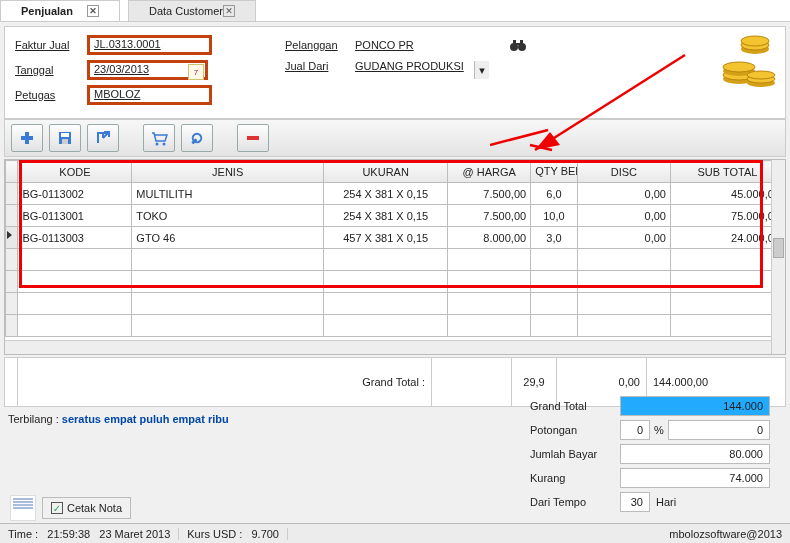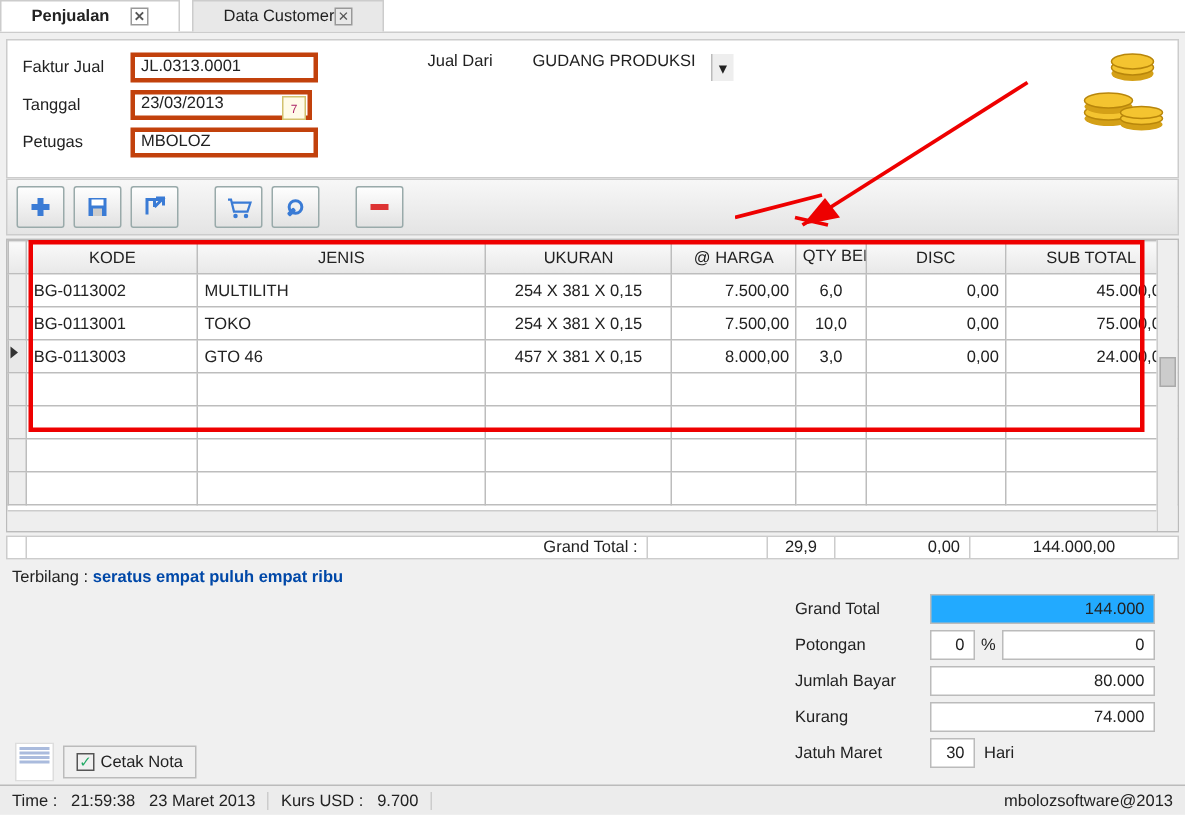--- a/index.html
+++ b/index.html
@@ -112,21 +112,21 @@
   .grid tbody tr.sel td:first-child{ background:#e8e8e8; position:relative;}
   .rowptr{position:absolute;left:1px;top:4px;border-left:5px solid #333;border-top:4px solid transparent;border-bottom:4px solid transparent;}
   .red-box {
     position:absolute; left:14px; top:0px; width:744px; height:128px;
     border: 3px solid #e00; pointer-events:none; z-index:5;
   }
   .scrollv{position:absolute; right:0; top:0; bottom:0; width:14px; background:#eee; border-left:1px solid #ccc;}
   .scrollh{position:absolute; left:0; right:14px; bottom:0; height:14px; background:#eee; border-top:1px solid #ccc;}
   .scrollv .thumb{position:absolute; left:1px; right:1px; top:40%; height:20px; background:#ccc; border:1px solid #aaa;}
   .grandrow{ display:flex; margin:2px 4px 4px 4px; border:1px solid #ccc; background:#fff;}
-  .grandrow div{ padding:1px 6px; border-right:1px solid #ccc;}
+  .grandrow div{ padding:18px 6px; border-right:1px solid #ccc;}
   .terb { margin:6px 8px; }
   .terb .blue{ color:#0048a8; font-weight:bold;}
   .summary{ position:absolute; right:20px; top:396px; width:240px;}
   .summary .row{ display:flex; align-items:center; margin-bottom:4px;}
   .summary .row label{ width:90px;}
   .summary .val{
     flex:1; border:1px solid #bbb; height:20px; display:flex; align-items:center;
     justify-content:flex-end; padding:0 6px; background:#fff;
   }
   .summary .val.cyan{ background:#2af;}
@@ -153,21 +153,21 @@
     <span>Penjualan</span>
     <span class="close">✕</span>
   </div>
   <div class="tab">
     <span>Data Customer</span>
     <span class="close">✕</span>
   </div>
 </div>
 
 <div class="panel">
-  <div class="form-area" style="display:flex;">
+  <div class="form-area" style="display:flex;text-decoration:underline;">
     <div style="width:250px;">
       <div class="form-row">
         <label>Faktur Jual</label>
         <div class="input faktur">
             <span>JL.0313.0001</span>
           </div>
       </div>
       <div class="form-row">
         <label>Tanggal</label>
         <div class="input tanggal">
@@ -176,20 +176,33 @@
         </div>
       </div>
       <div class="form-row">
         <label>Petugas</label>
         <div class="input petugas">
             <span>MBOLOZ</span>
           </div>
       </div>
     </div>
     <div>
+      <div class="form-right">
+        <label>Pelanggan</label>
+        <div class="input" style="width:135px;"><span>PONCO PR</span></div>
+        <span class="binocular">
+          <svg width="18" height="16" viewBox="0 0 18 16">
+              <circle cx="5" cy="10" r="4" fill="#333"></circle>
+              <circle cx="13" cy="10" r="4" fill="#333"></circle>
+              <rect x="4" y="3" width="3" height="5" fill="#333"></rect>
+              <rect x="11" y="3" width="3" height="5" fill="#333"></rect>
+              <rect x="7" y="6" width="4" height="2" fill="#333"></rect>
+            </svg>
+        </span>
+      </div>
       <div class="form-right">
         <label>Jual Dari</label>
         <div class="select-wrap">
           <div class="input"><span>GUDANG PRODUKSI</span></div>
           <span class="caret">▾</span>
         </div>
       </div>
     </div>
   </div>
   <div class="coins">
@@ -355,21 +368,21 @@
     </div>
   <div class="scrollh"></div>
 </div>
 
 <div class="grandrow">
   <div style="width:12px;"></div>
   <div style="width:414px;text-align:right;">Grand Total :</div>
   <div style="width:80px;"></div>
   <div style="width:45px;text-align:center;">29,9</div>
   <div style="width:90px;text-align:right;">0,00</div>
-  <div style="flex:1;text-align:center;border-right:none;">144.000,00</div>
+  <div style="flex:1;text-align:left;border-right:none;">144.000,00</div>
 </div>
 
 <div class="terb">
   <span>Terbilang :</span>
   <span class="blue">seratus empat puluh empat ribu</span>
 </div>
 
 <div class="summary">
   <div class="row">
     <label>Grand Total</label>
@@ -383,21 +396,21 @@
   </div>
   <div class="row">
     <label>Jumlah Bayar</label>
     <div class="val">80.000</div>
   </div>
   <div class="row">
     <label>Kurang</label>
     <div class="val">74.000</div>
   </div>
   <div class="row">
-    <label>Jatuh Maret</label>
+    <label>Dari Tempo</label>
     <div class="val" style="flex:0 0 30px;">30</div>
     <span style="margin-left:6px;">Hari</span>
   </div>
 </div>
 
 <div class="cetak">
   <div class="noteicon">
       <span></span>
       <span></span>
       <span></span>

